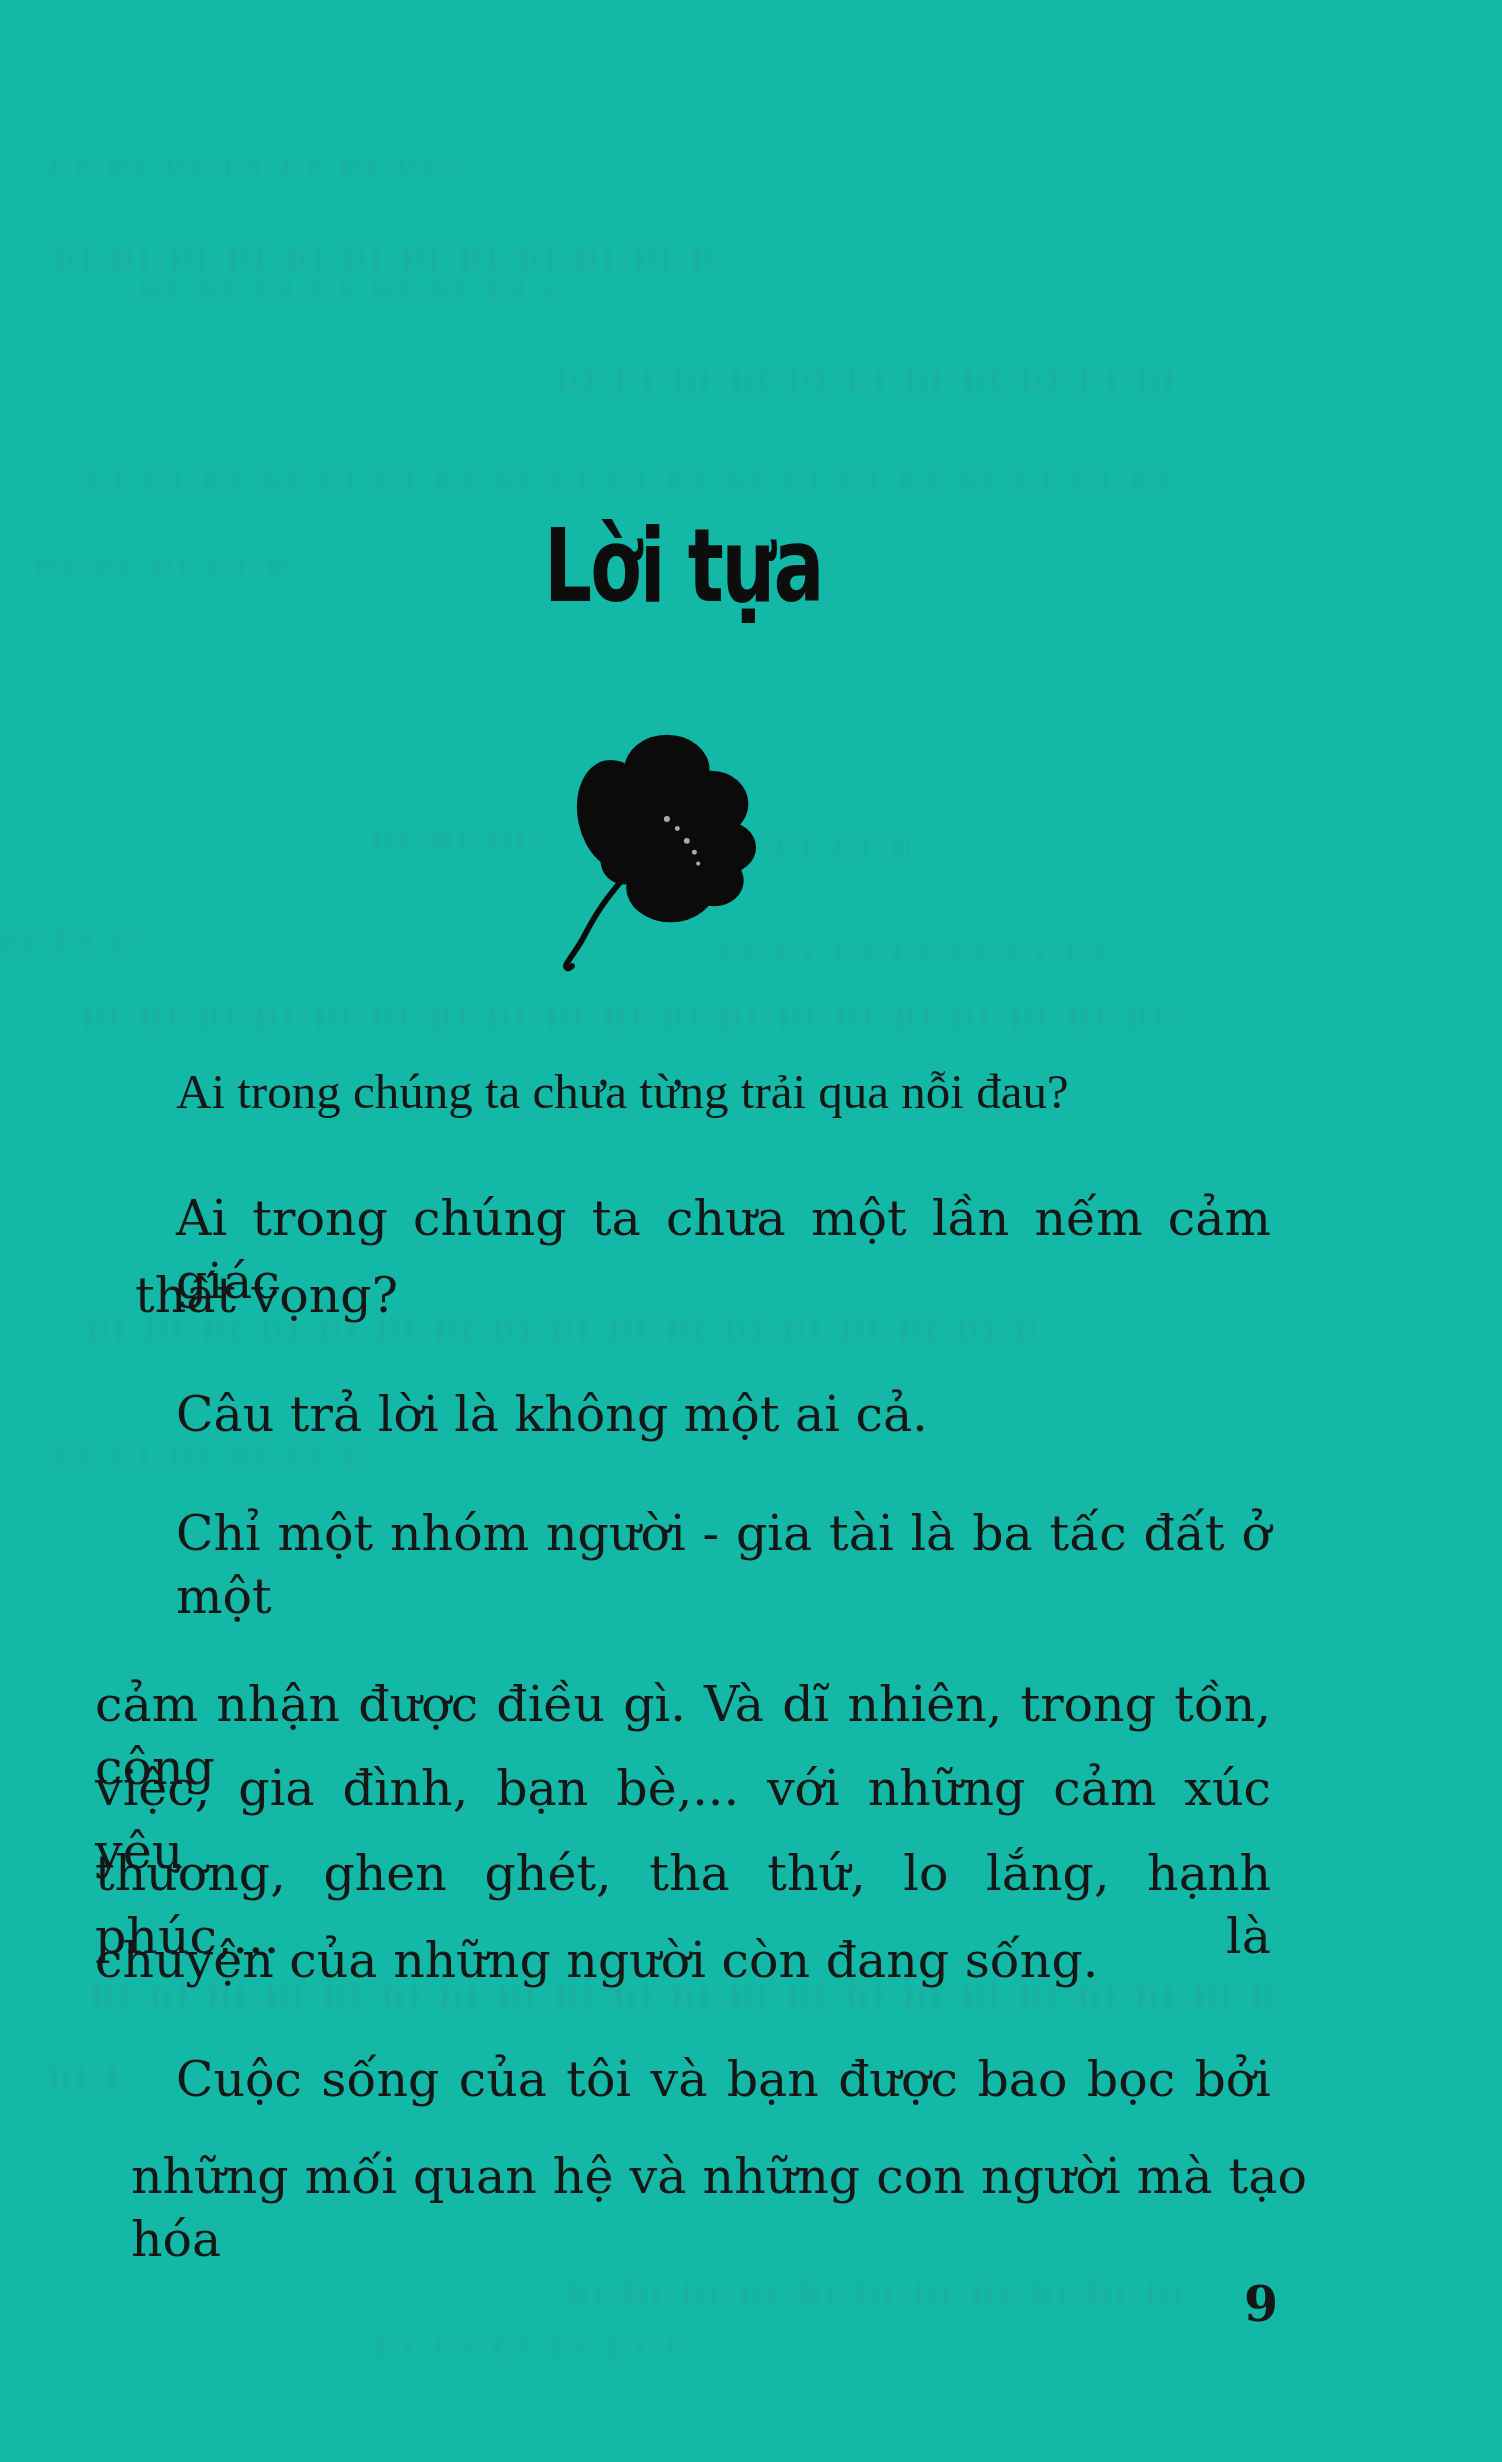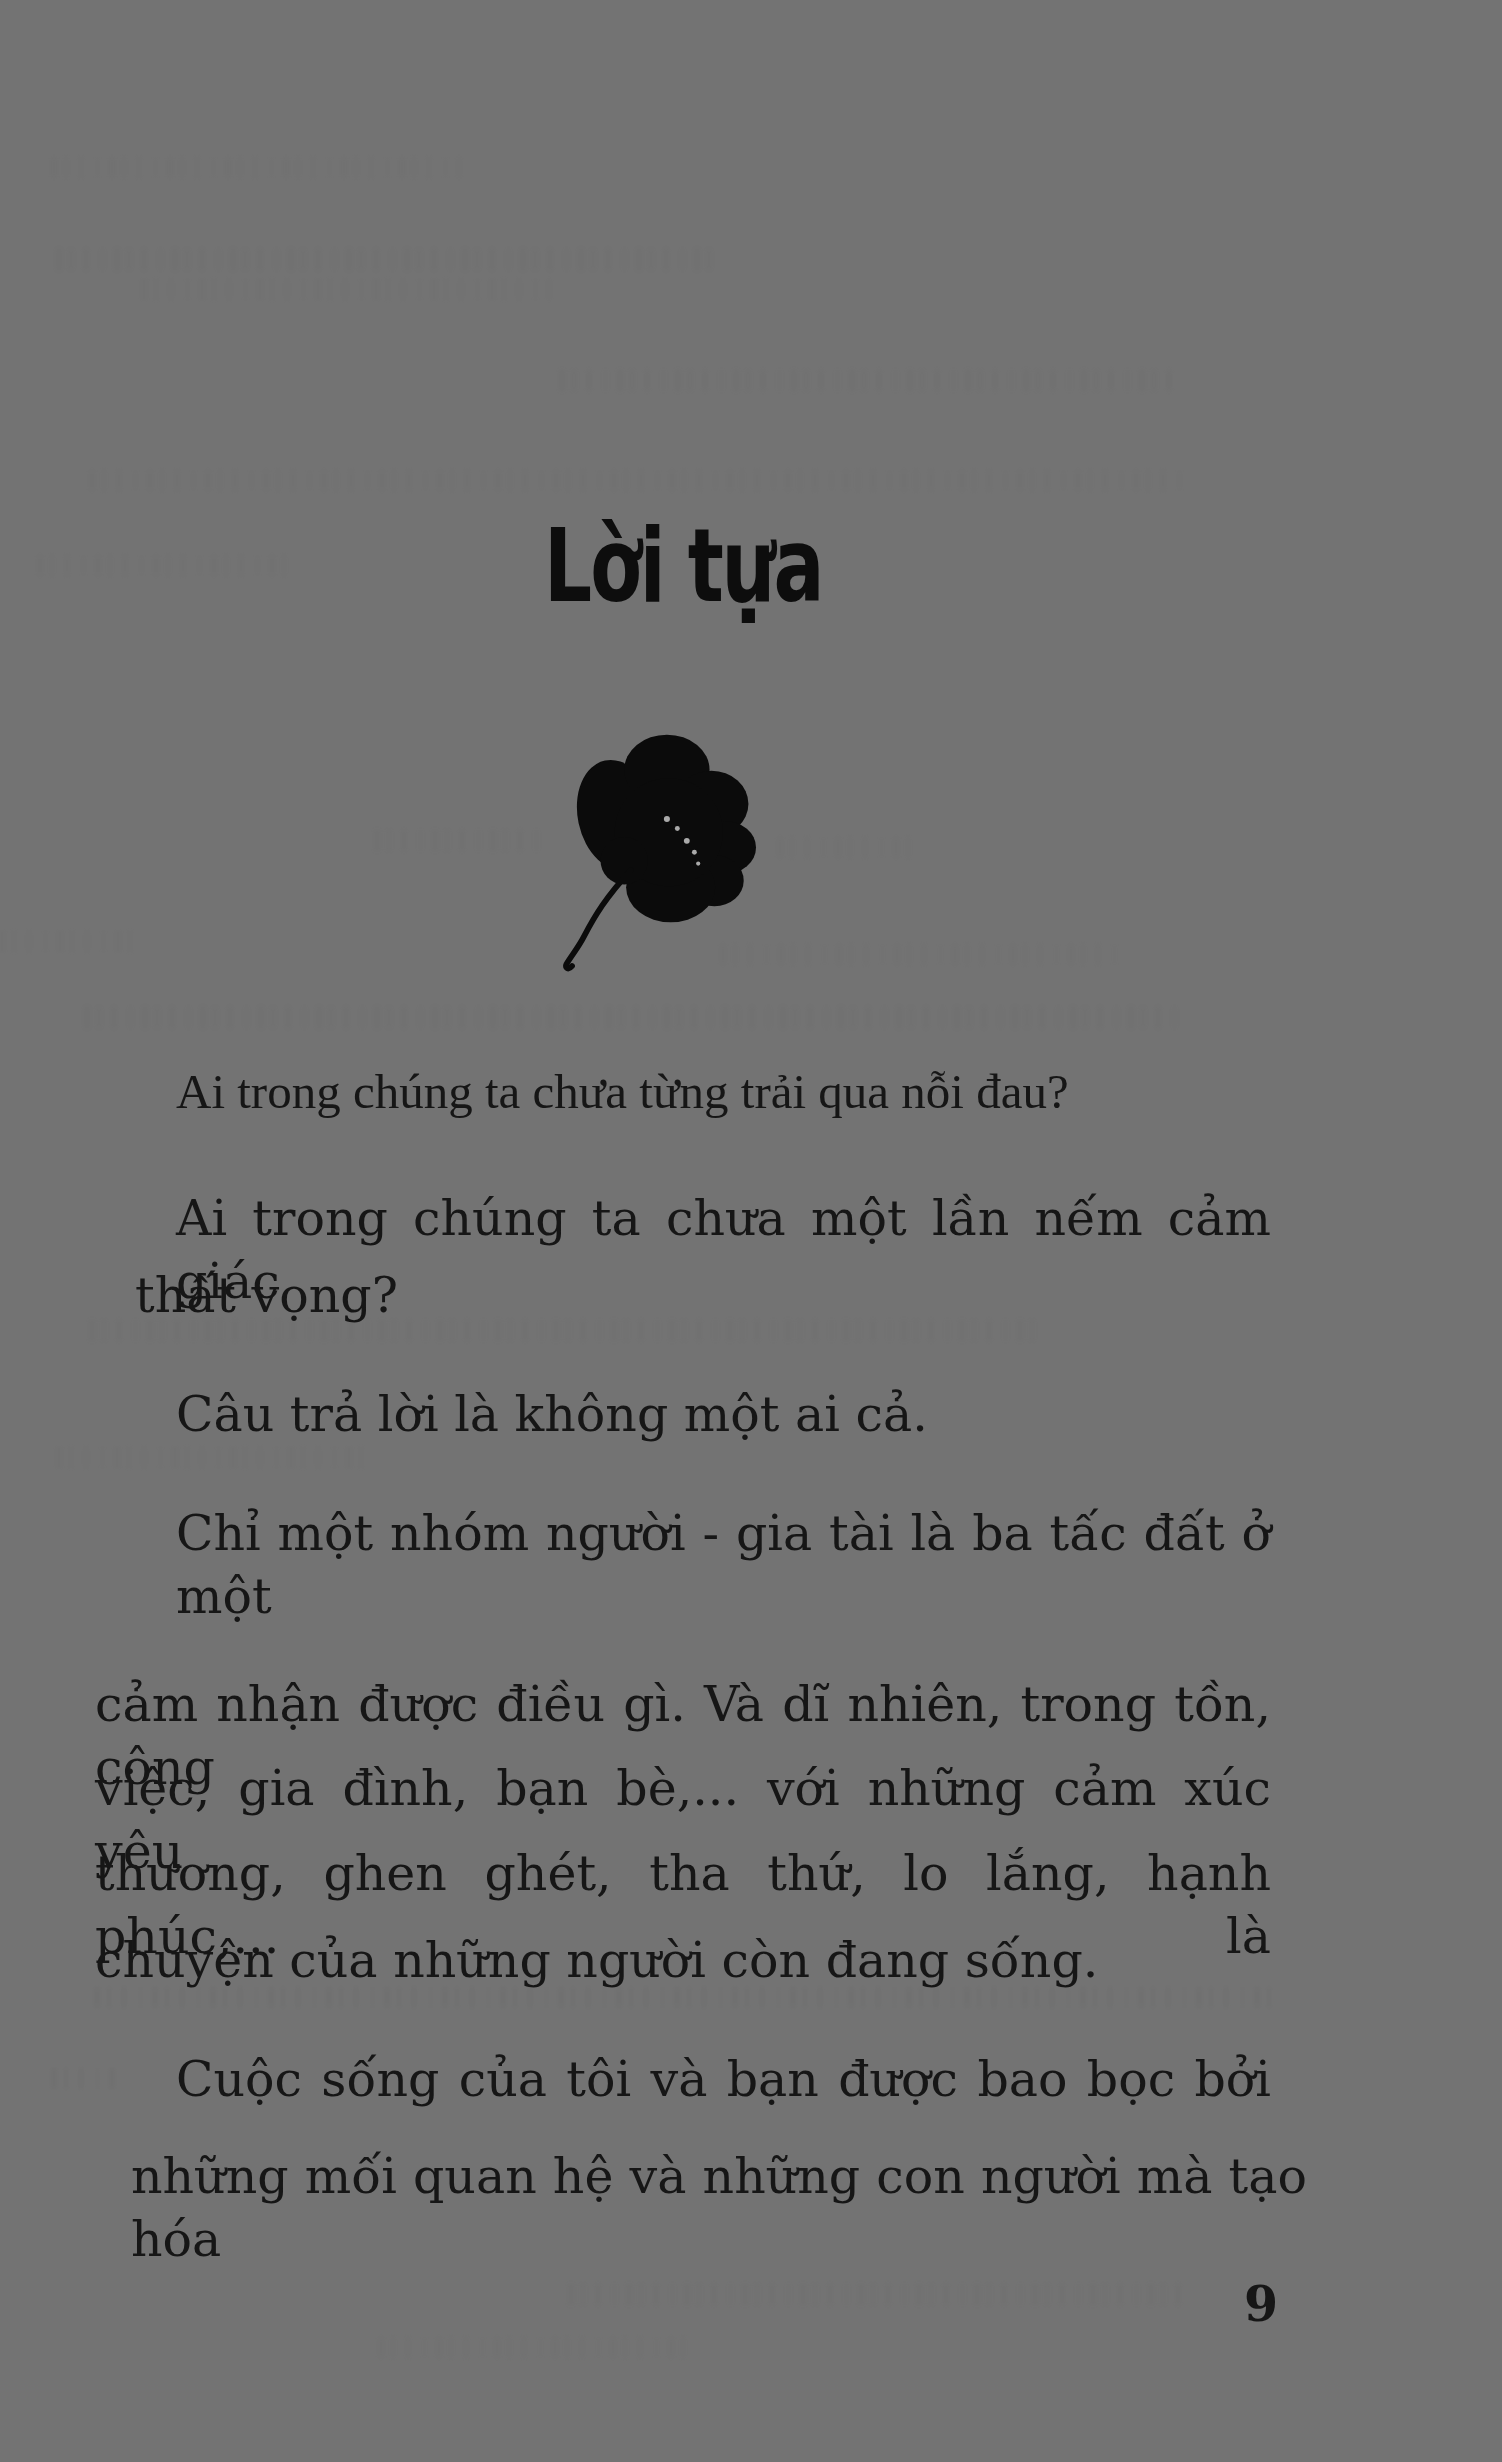--- a/index.html
+++ b/index.html
@@ -1,20 +1,20 @@
 <!DOCTYPE html>
 <html style="font-size:15px"><head>
 <meta charset="utf-8">
 <style>
   html,body{margin:0;padding:0;background:#e8e8e8;}
   .page{
     position:relative;
     width:1502px;height:2462px;
     margin:0 auto;
-    background:#737373;
+    background:#14b8a6;
     overflow:hidden;
     font-family:"DejaVu Serif","Liberation Serif",serif;
     color:#151515;
   }
   
   .title-wrap{
     position:absolute;left:95px;top:510px;width:1176px;
     text-align:center;
   }
   .title{

